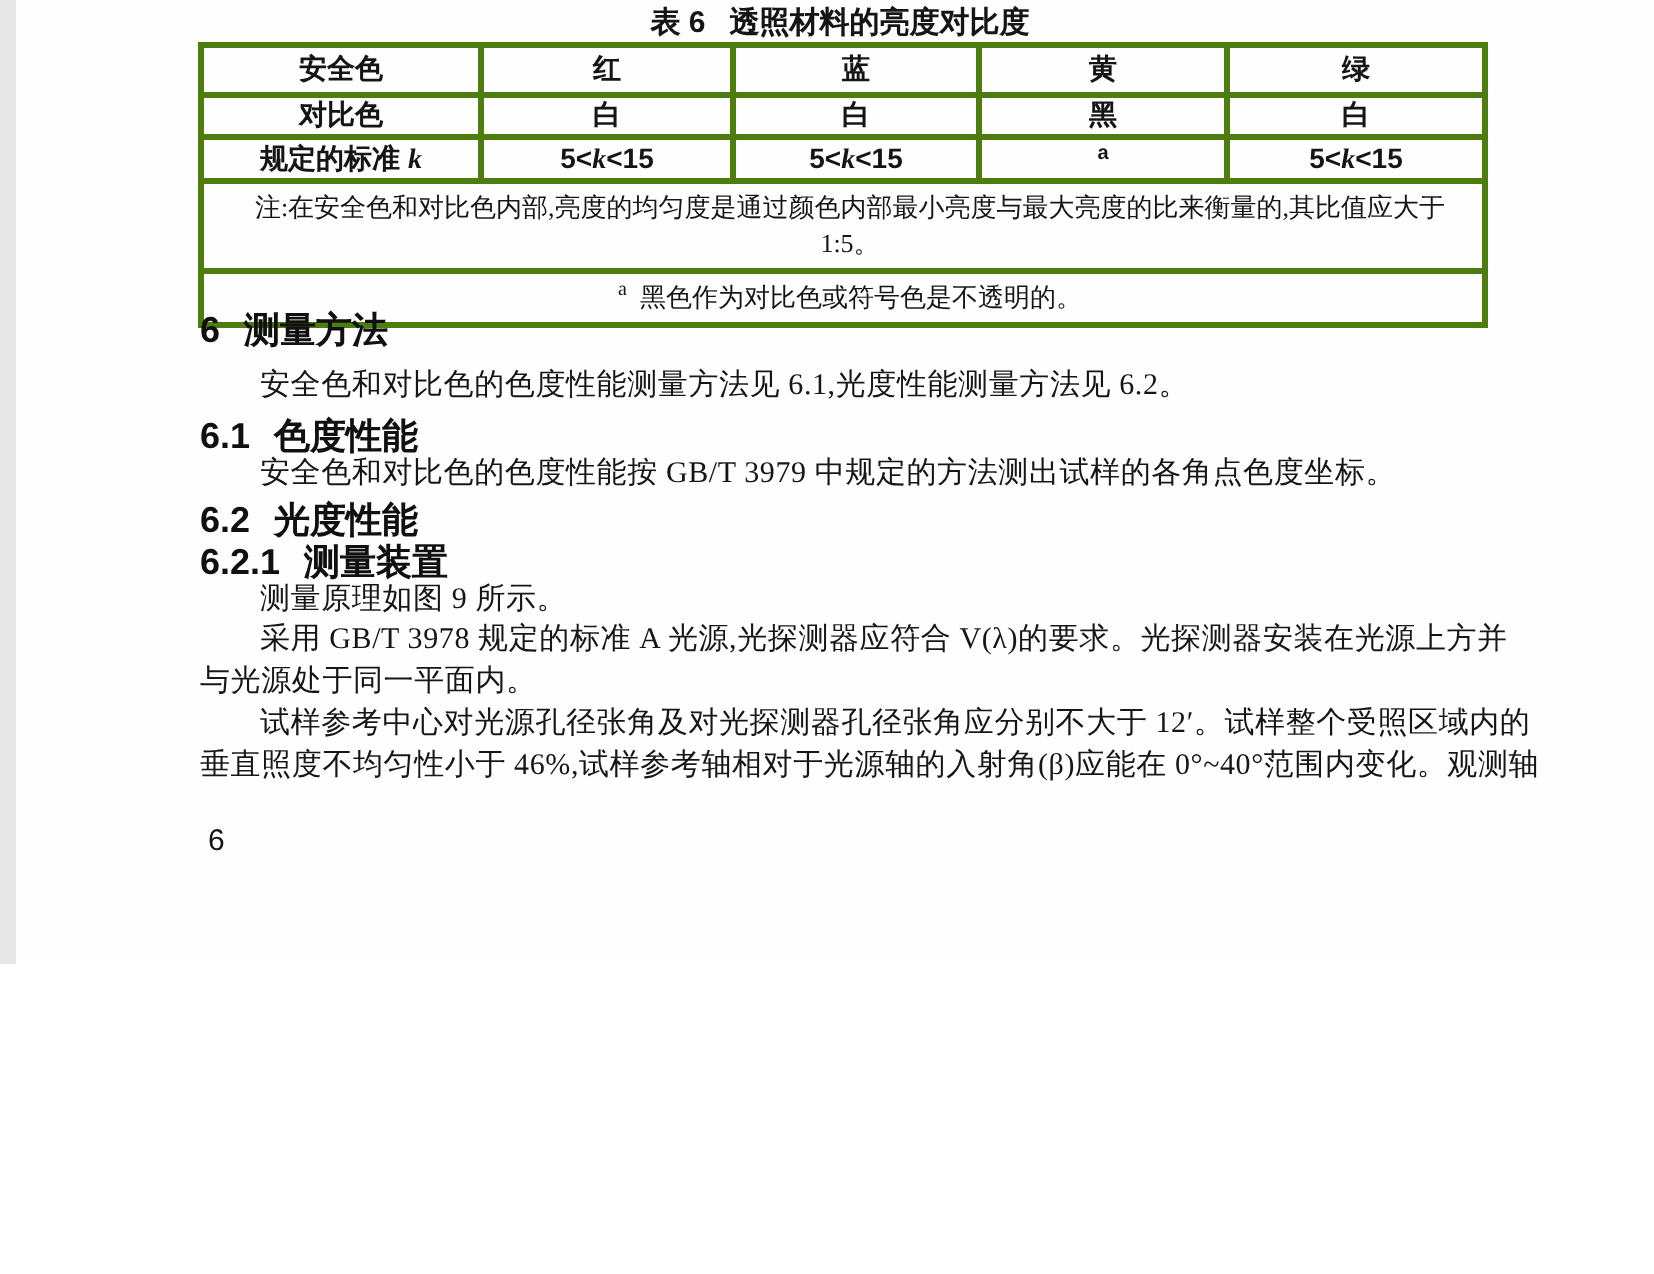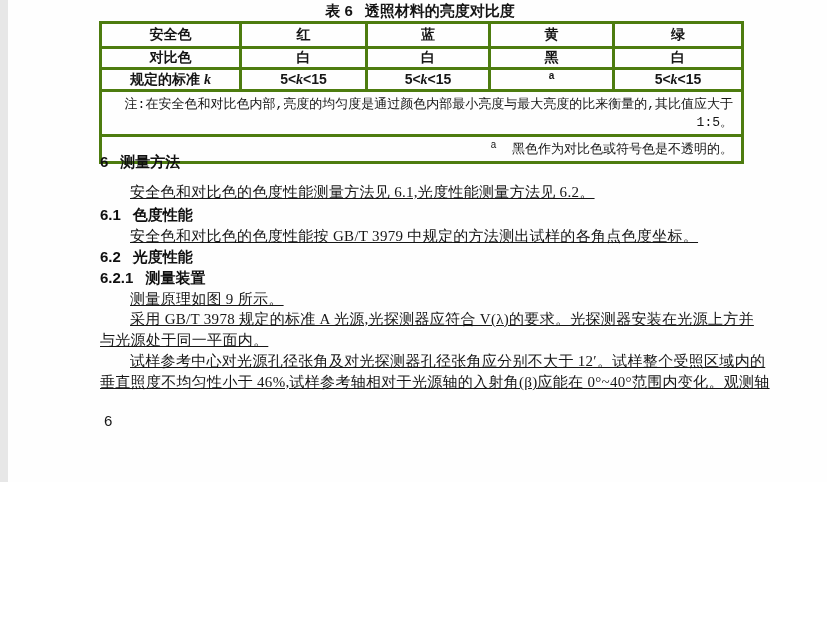--- a/index.html
+++ b/index.html
@@ -64,44 +64,43 @@
     text-align: center;
     vertical-align: middle;
     font-family: "Liberation Sans", "DejaVu Sans", sans-serif;
     font-weight: bold;
     font-size: 14px;
     padding: 0;
     overflow: hidden;
   }
   table.gb-table td i { font-style: italic; font-family: "Liberation Serif", serif; }
   table.gb-table tr.note-row td {
-    text-align: right;
-    font-family: Liberation Mono, monospace;
+    text-align: center;
+    font-family: Liberation Serif, serif;
     font-weight: normal;
     font-size: 13px;
     padding: 3px 8px 3px 15px;
   }
   sup.fn { font-size: 10px; vertical-align: super; line-height: 0; }
   .heading {
     position: absolute;
     left: 100px;
     font-family: "Liberation Sans", "DejaVu Sans", sans-serif;
     font-weight: bold;
-    font-size: 15px;
+    font-size: 18px;
     white-space: nowrap;
     color: #101010;
   }
   .heading .num { margin-right: 12px; }
   .bodyline {
     position: absolute;
     font-size: 15px;
     white-space: nowrap;
     color: #161616;
     letter-spacing: 0.3px;
-    text-decoration: underline;
   }
   .flush { left: 100px; }
   .indent { left: 130px; }
   .pagenum {
     position: absolute;
     left: 104px; top: 412px;
     font-size: 15px;
     font-family: "Liberation Sans", "DejaVu Sans", sans-serif;
   }
   .watermark {

